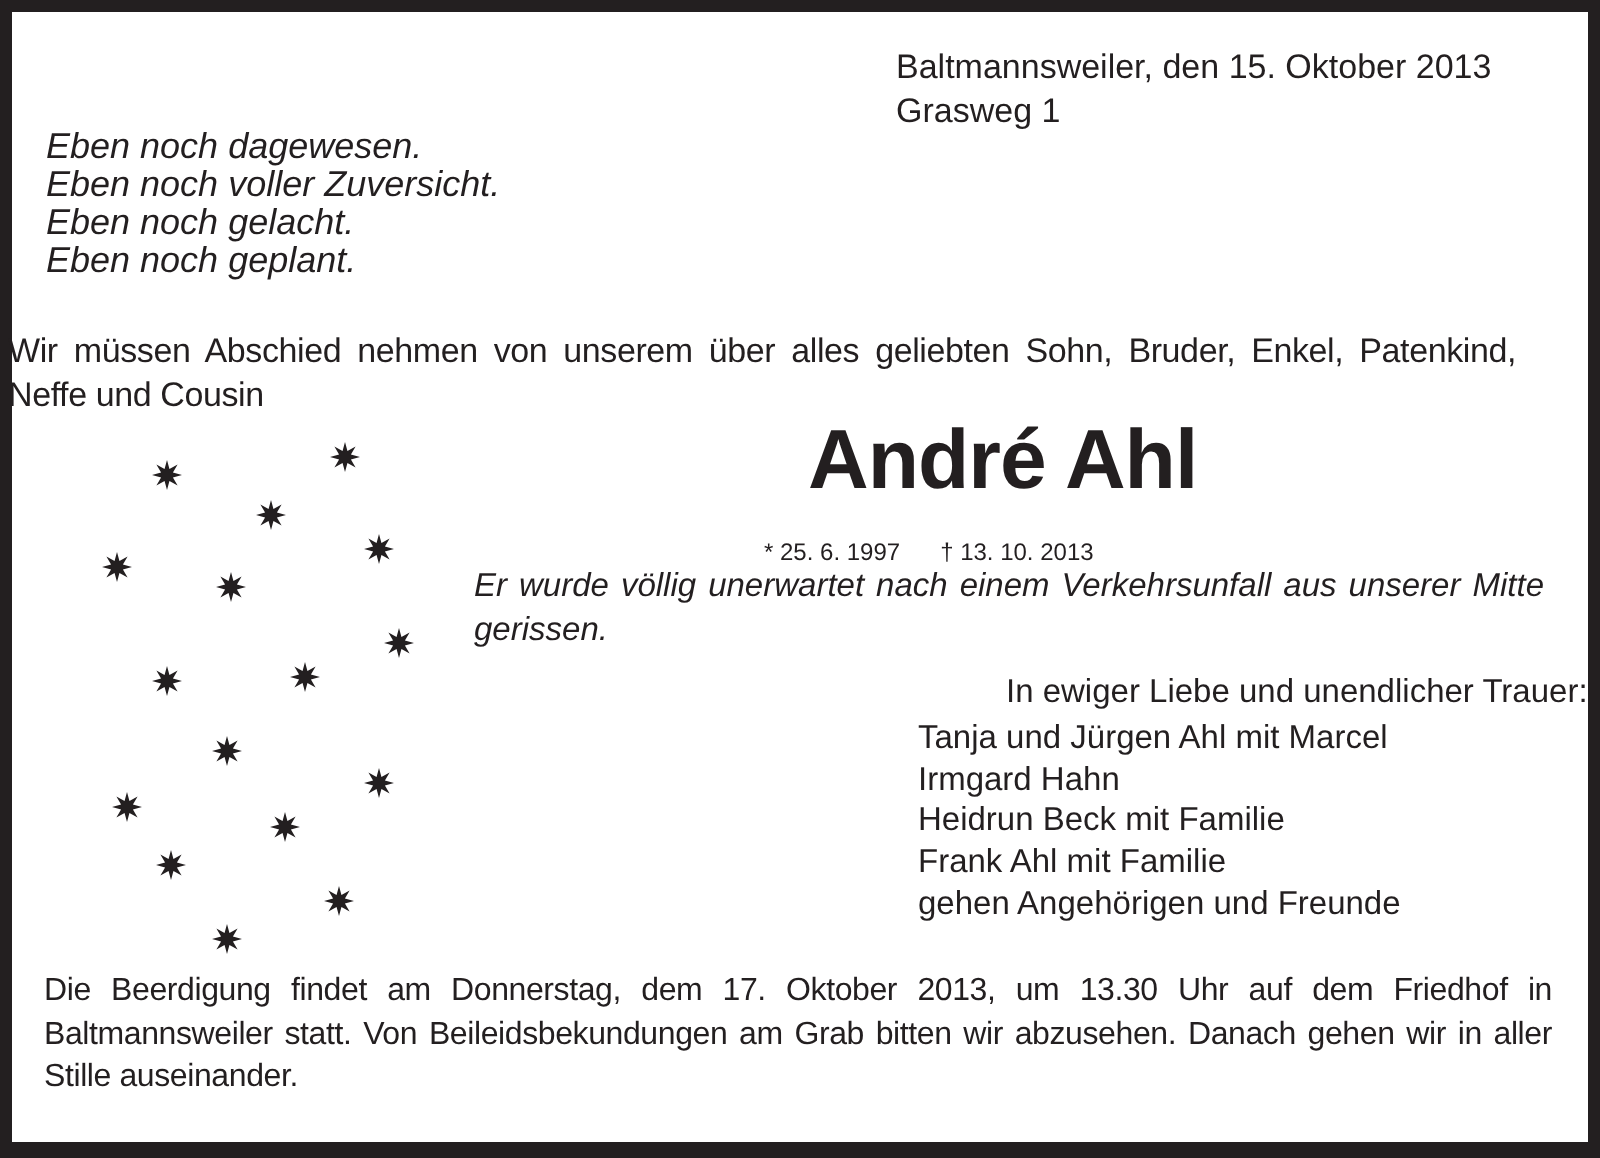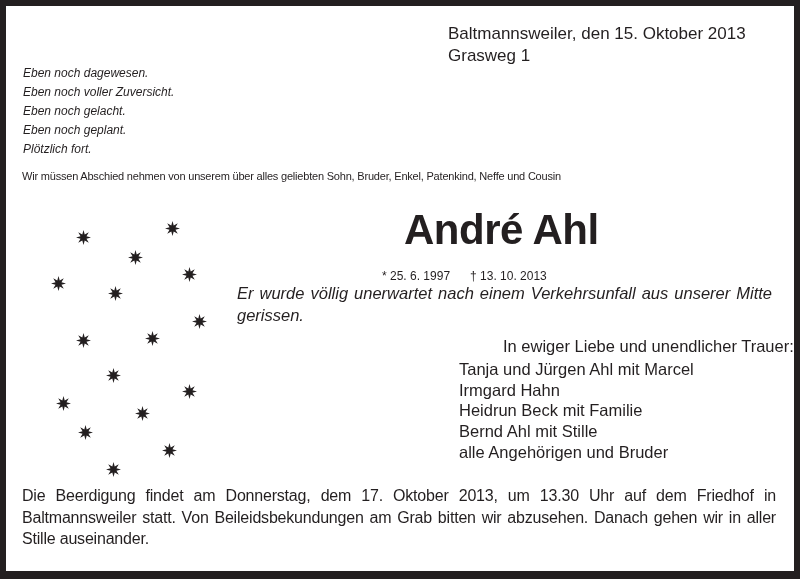--- a/index.html
+++ b/index.html
@@ -5,22 +5,22 @@
   html, body { margin: 0; padding: 0; }
   body {
     width: 800px; height: 579px; background: #231f20; position: relative; overflow: hidden;
     font-family: "Liberation Sans", sans-serif; color: #231f20;
   }
   .page {
     position: absolute; left: 6px; top: 6px; width: 788px; height: 565px; background: #ffffff;
   }
   .abs { position: absolute; white-space: nowrap; }
   .header { left: 448px; top: 23px; font-size: 17px; line-height: 22px; }
-  .poem { left: 23px; top: 64px; font-size: 12px; line-height: 19px; font-style: italic; }
-  .intro { left: 22px; top: 165px; width: 754px; font-size: 11px; line-height: 22px; letter-spacing: -0.2px; white-space: normal; text-align: justify; }
+  .poem { left: 23px; top: 64px; font-size: 18px; line-height: 19px; font-style: italic; }
+  .intro { left: 4px; top: 165px; width: 754px; font-size: 17px; line-height: 22px; letter-spacing: -0.2px; white-space: normal; text-align: justify; }
   .name { left: 404px; top: 206px; font-size: 42px; font-weight: bold; line-height: 48px; letter-spacing: -0.5px; }
   .dates { left: 382px; top: 266px; font-size: 12px; line-height: 20px; }
   .dates .gap { display: inline-block; width: 20px; }
   .message { left: 237px; top: 282px; width: 535px; font-size: 16.5px; line-height: 22px; white-space: normal; text-align: justify; text-align-last: left; font-style: italic; }
   .mourners { left: 459px; top: 336px; font-size: 16.5px; line-height: 20.8px; }
   .mourners .lead { display: block; margin-bottom: 2px; margin-left: 44px; }
   .funeral { left: 22px; top: 485px; width: 754px; font-size: 16px; line-height: 21.5px; white-space: normal; text-align: justify; text-align-last: left; letter-spacing: -0.2px; }
   .star { position: absolute; width: 15px; height: 15px; margin-left: -7.5px; margin-top: -7.5px; }
   .star svg { width: 15px; height: 15px; display: block; }
 </style>
@@ -32,21 +32,20 @@
 <div class="abs header">
   <div>Baltmannsweiler, den 15. Oktober 2013</div>
   <div>Grasweg 1</div>
 </div>
 
 <div class="abs poem">
   <div>Eben noch dagewesen.</div>
   <div>Eben noch voller Zuversicht.</div>
   <div>Eben noch gelacht.</div>
   <div>Eben noch geplant.</div>
-  <div>Plötzlich fort.</div>
 </div>
 
 <div class="abs intro">Wir müssen Abschied nehmen von unserem über alles geliebten Sohn, Bruder, Enkel, Patenkind, Neffe und Cousin</div>
 
 <div id="stars">
     <span class="star" style="left: 83px; top: 237px;">
       <svg viewBox="0 0 15 15">
         <polygon points="7.50,0.00 8.72,4.54 12.80,2.20 10.46,6.28 15.00,7.50 10.46,8.72 12.80,12.80 8.72,10.46 7.50,15.00 6.28,10.46 2.20,12.80 4.54,8.72 0.00,7.50 4.54,6.28 2.20,2.20 6.28,4.54" fill="#231f20"></polygon>
       </svg>
     </span>
@@ -133,17 +132,17 @@
   <span>* 25. 6. 1997</span><span class="gap"></span><span>† 13. 10. 2013</span>
 </div>
 
 <div class="abs message">Er wurde völlig unerwartet nach einem Verkehrsunfall aus unserer Mitte gerissen.</div>
 
 <div class="abs mourners">
   <span class="lead">In ewiger Liebe und unendlicher Trauer:</span>
   <div>Tanja und Jürgen Ahl mit Marcel</div>
   <div>Irmgard Hahn</div>
   <div>Heidrun Beck mit Familie</div>
-  <div>Bernd Ahl mit Stille</div>
-  <div>alle Angehörigen und Bruder</div>
+  <div>Frank Ahl mit Familie</div>
+  <div>gehen Angehörigen und Freunde</div>
 </div>
 
 <div class="abs funeral">Die Beerdigung findet am Donnerstag, dem 17. Oktober 2013, um 13.30 Uhr auf dem Friedhof in Baltmannsweiler statt. Von Beileidsbekundungen am Grab bitten wir abzusehen. Danach gehen wir in aller Stille auseinander.</div>
 
 </body></html>

